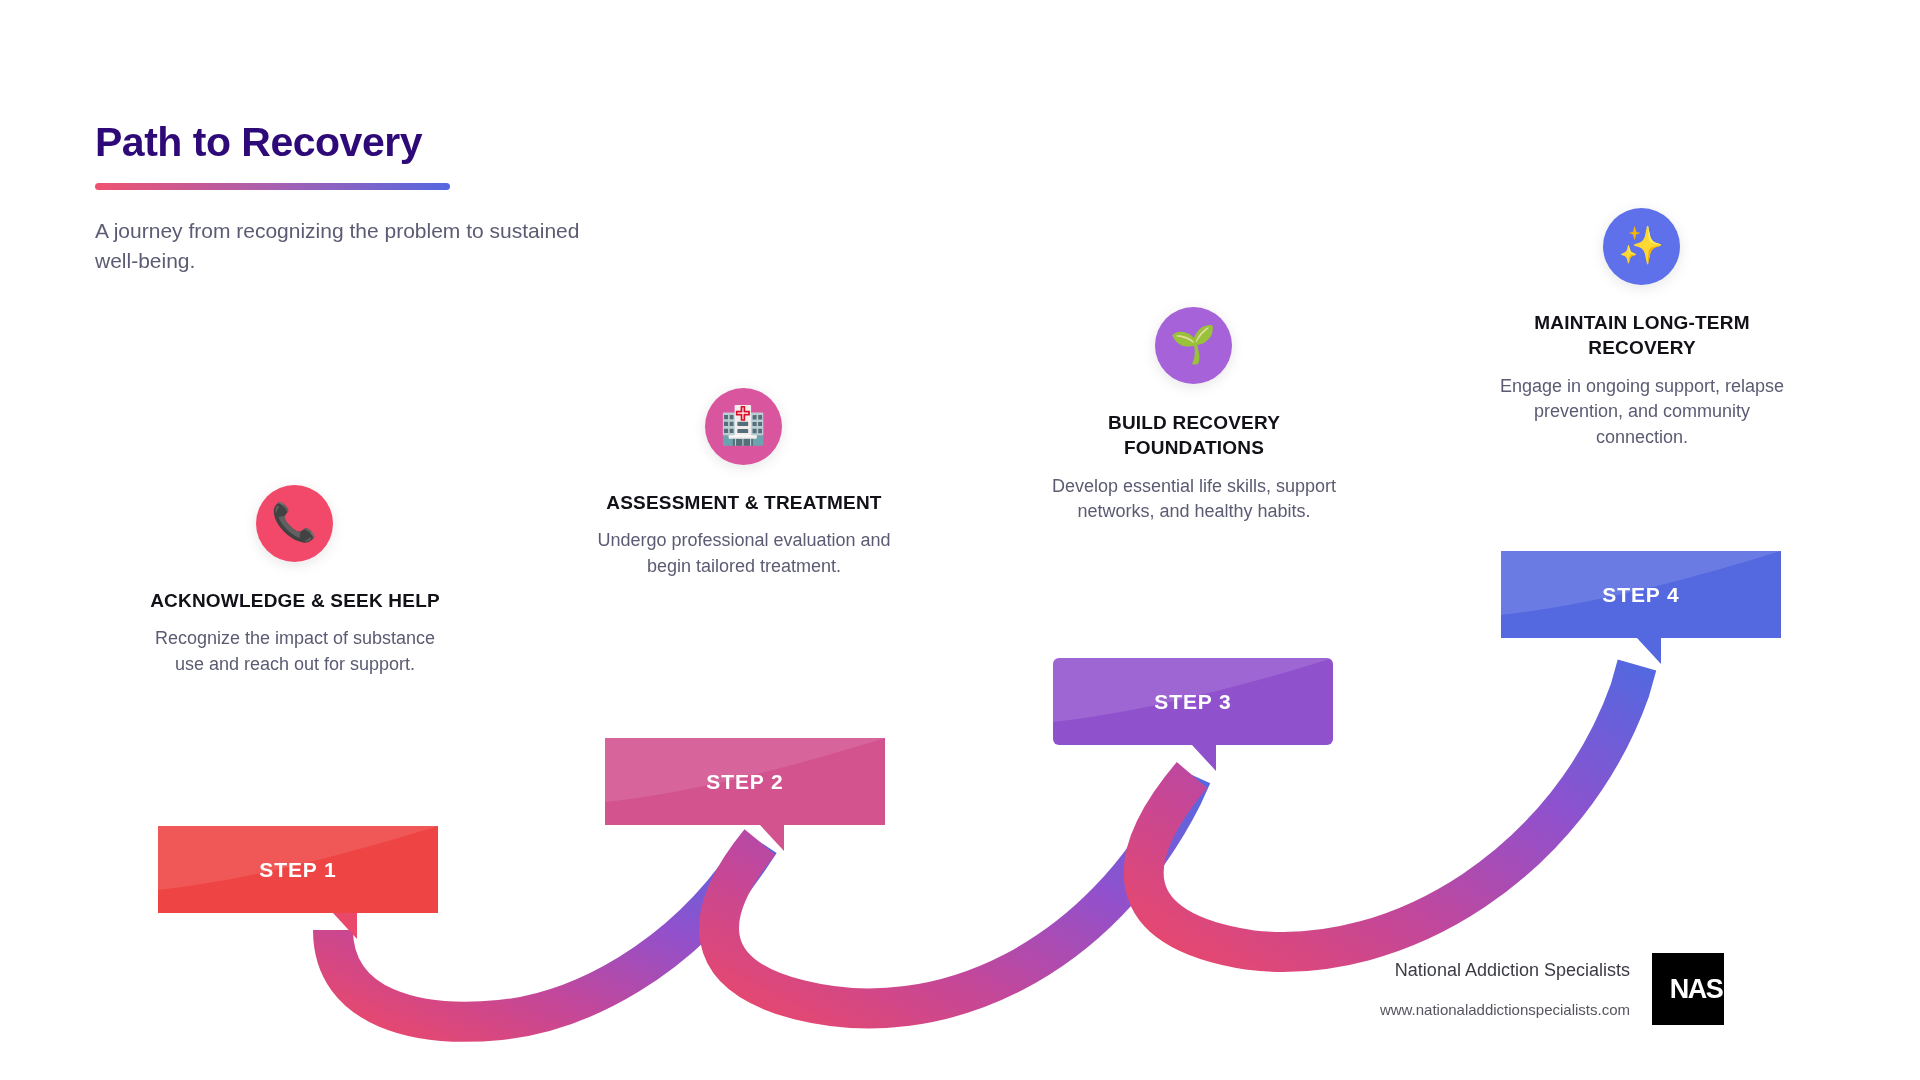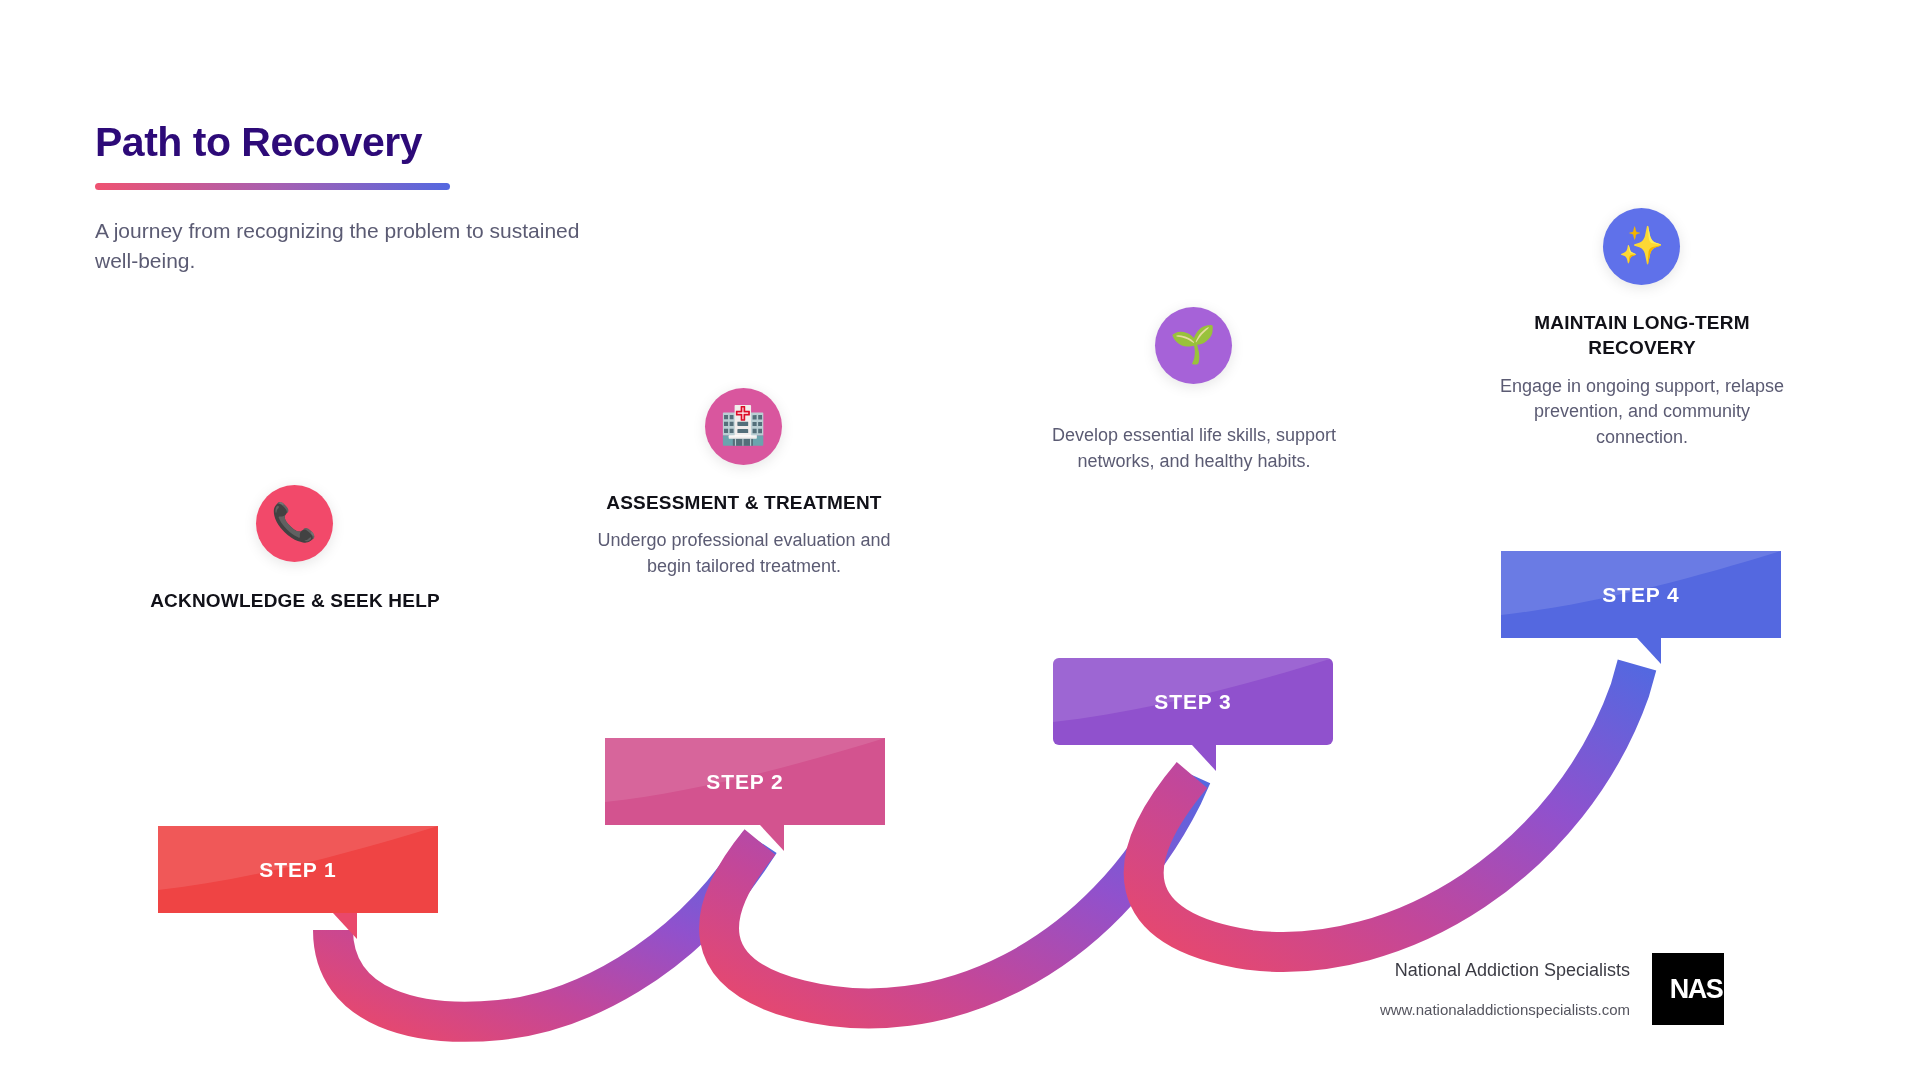--- a/index.html
+++ b/index.html
@@ -119,20 +119,21 @@
     <div class="accent-bar"></div>
     <div class="page-subtitle">A journey from recognizing the problem to sustained well-being.</div>
   </div>
 
   <div class="step">
     <div class="step-icon" style="left:256px; top:485px; background:#f2496a;">
       <span class="glyph">📞</span>
     </div>
     <div class="step-text" style="left:145px; top:588px;">
       <div class="step-heading">ACKNOWLEDGE &amp; SEEK HELP</div>
+      <div class="step-desc">Recognize the impact of substance use and reach out for support.</div>
     </div>
     <div class="step-bar" style="left:158px; top:826px; background:#ef4444;">
       <svg class="bar-sheen" viewBox="0 0 280 87" preserveAspectRatio="none">
         <path d="M 0 64 C 90 54, 190 28, 280 0 L 280 0 L 0 0 Z" fill="#ffffff" fill-opacity="0.11"></path>
       </svg>
       <span class="bar-label">STEP 1</span>
     </div>
     <div class="step-tail" style="left:333px; top:913px; border-top:26px solid #e9486b;"></div>
   </div>
 
@@ -151,20 +152,21 @@
       <span class="bar-label">STEP 2</span>
     </div>
     <div class="step-tail" style="left:760px; top:825px; border-top:26px solid #d3538f;"></div>
   </div>
 
   <div class="step">
     <div class="step-icon" style="left:1155px; top:307px; background:#a662d8;">
       <span class="glyph">🌱</span>
     </div>
     <div class="step-text" style="left:1044px; top:410px;">
+      <div class="step-heading">BUILD RECOVERY FOUNDATIONS</div>
       <div class="step-desc">Develop essential life skills, support networks, and healthy habits.</div>
     </div>
     <div class="step-bar" style="left:1053px; top:658px; background:#9051cd;border-radius:6px;">
       <svg class="bar-sheen" viewBox="0 0 280 87" preserveAspectRatio="none">
         <path d="M 0 64 C 90 54, 190 28, 280 0 L 280 0 L 0 0 Z" fill="#ffffff" fill-opacity="0.12"></path>
       </svg>
       <span class="bar-label">STEP 3</span>
     </div>
     <div class="step-tail" style="left:1192px; top:745px; border-top:26px solid #9051cd;"></div>
   </div>

